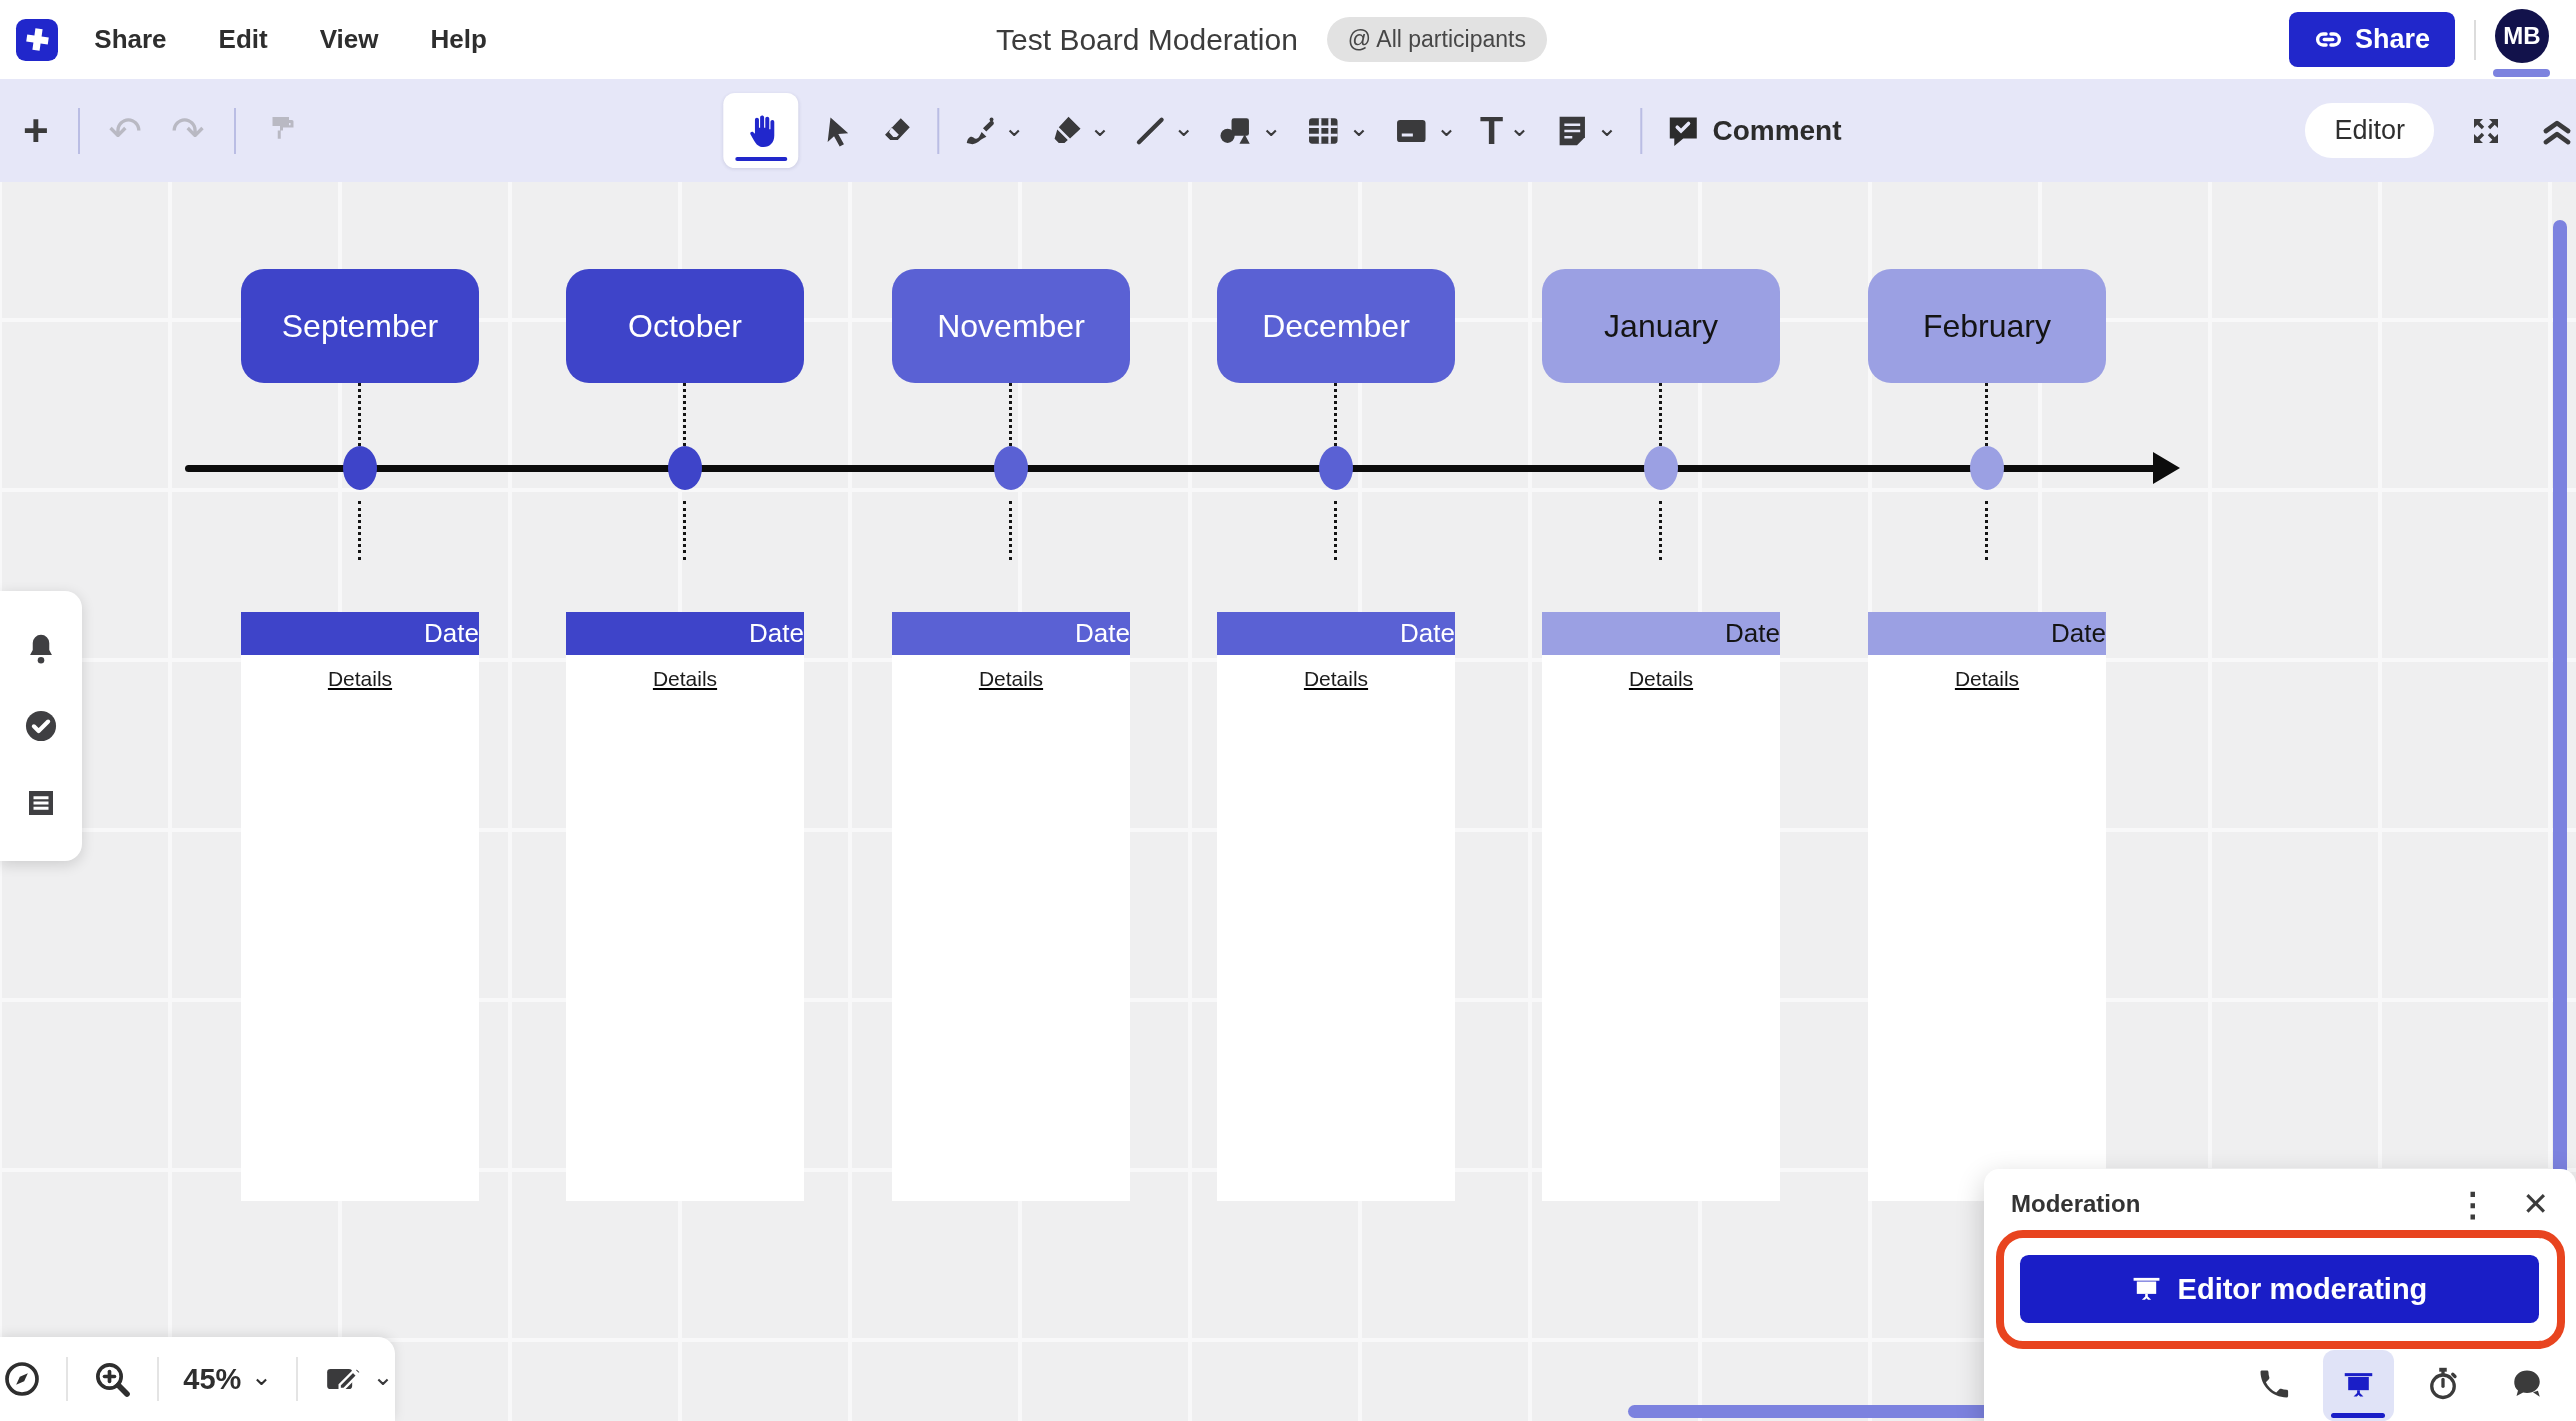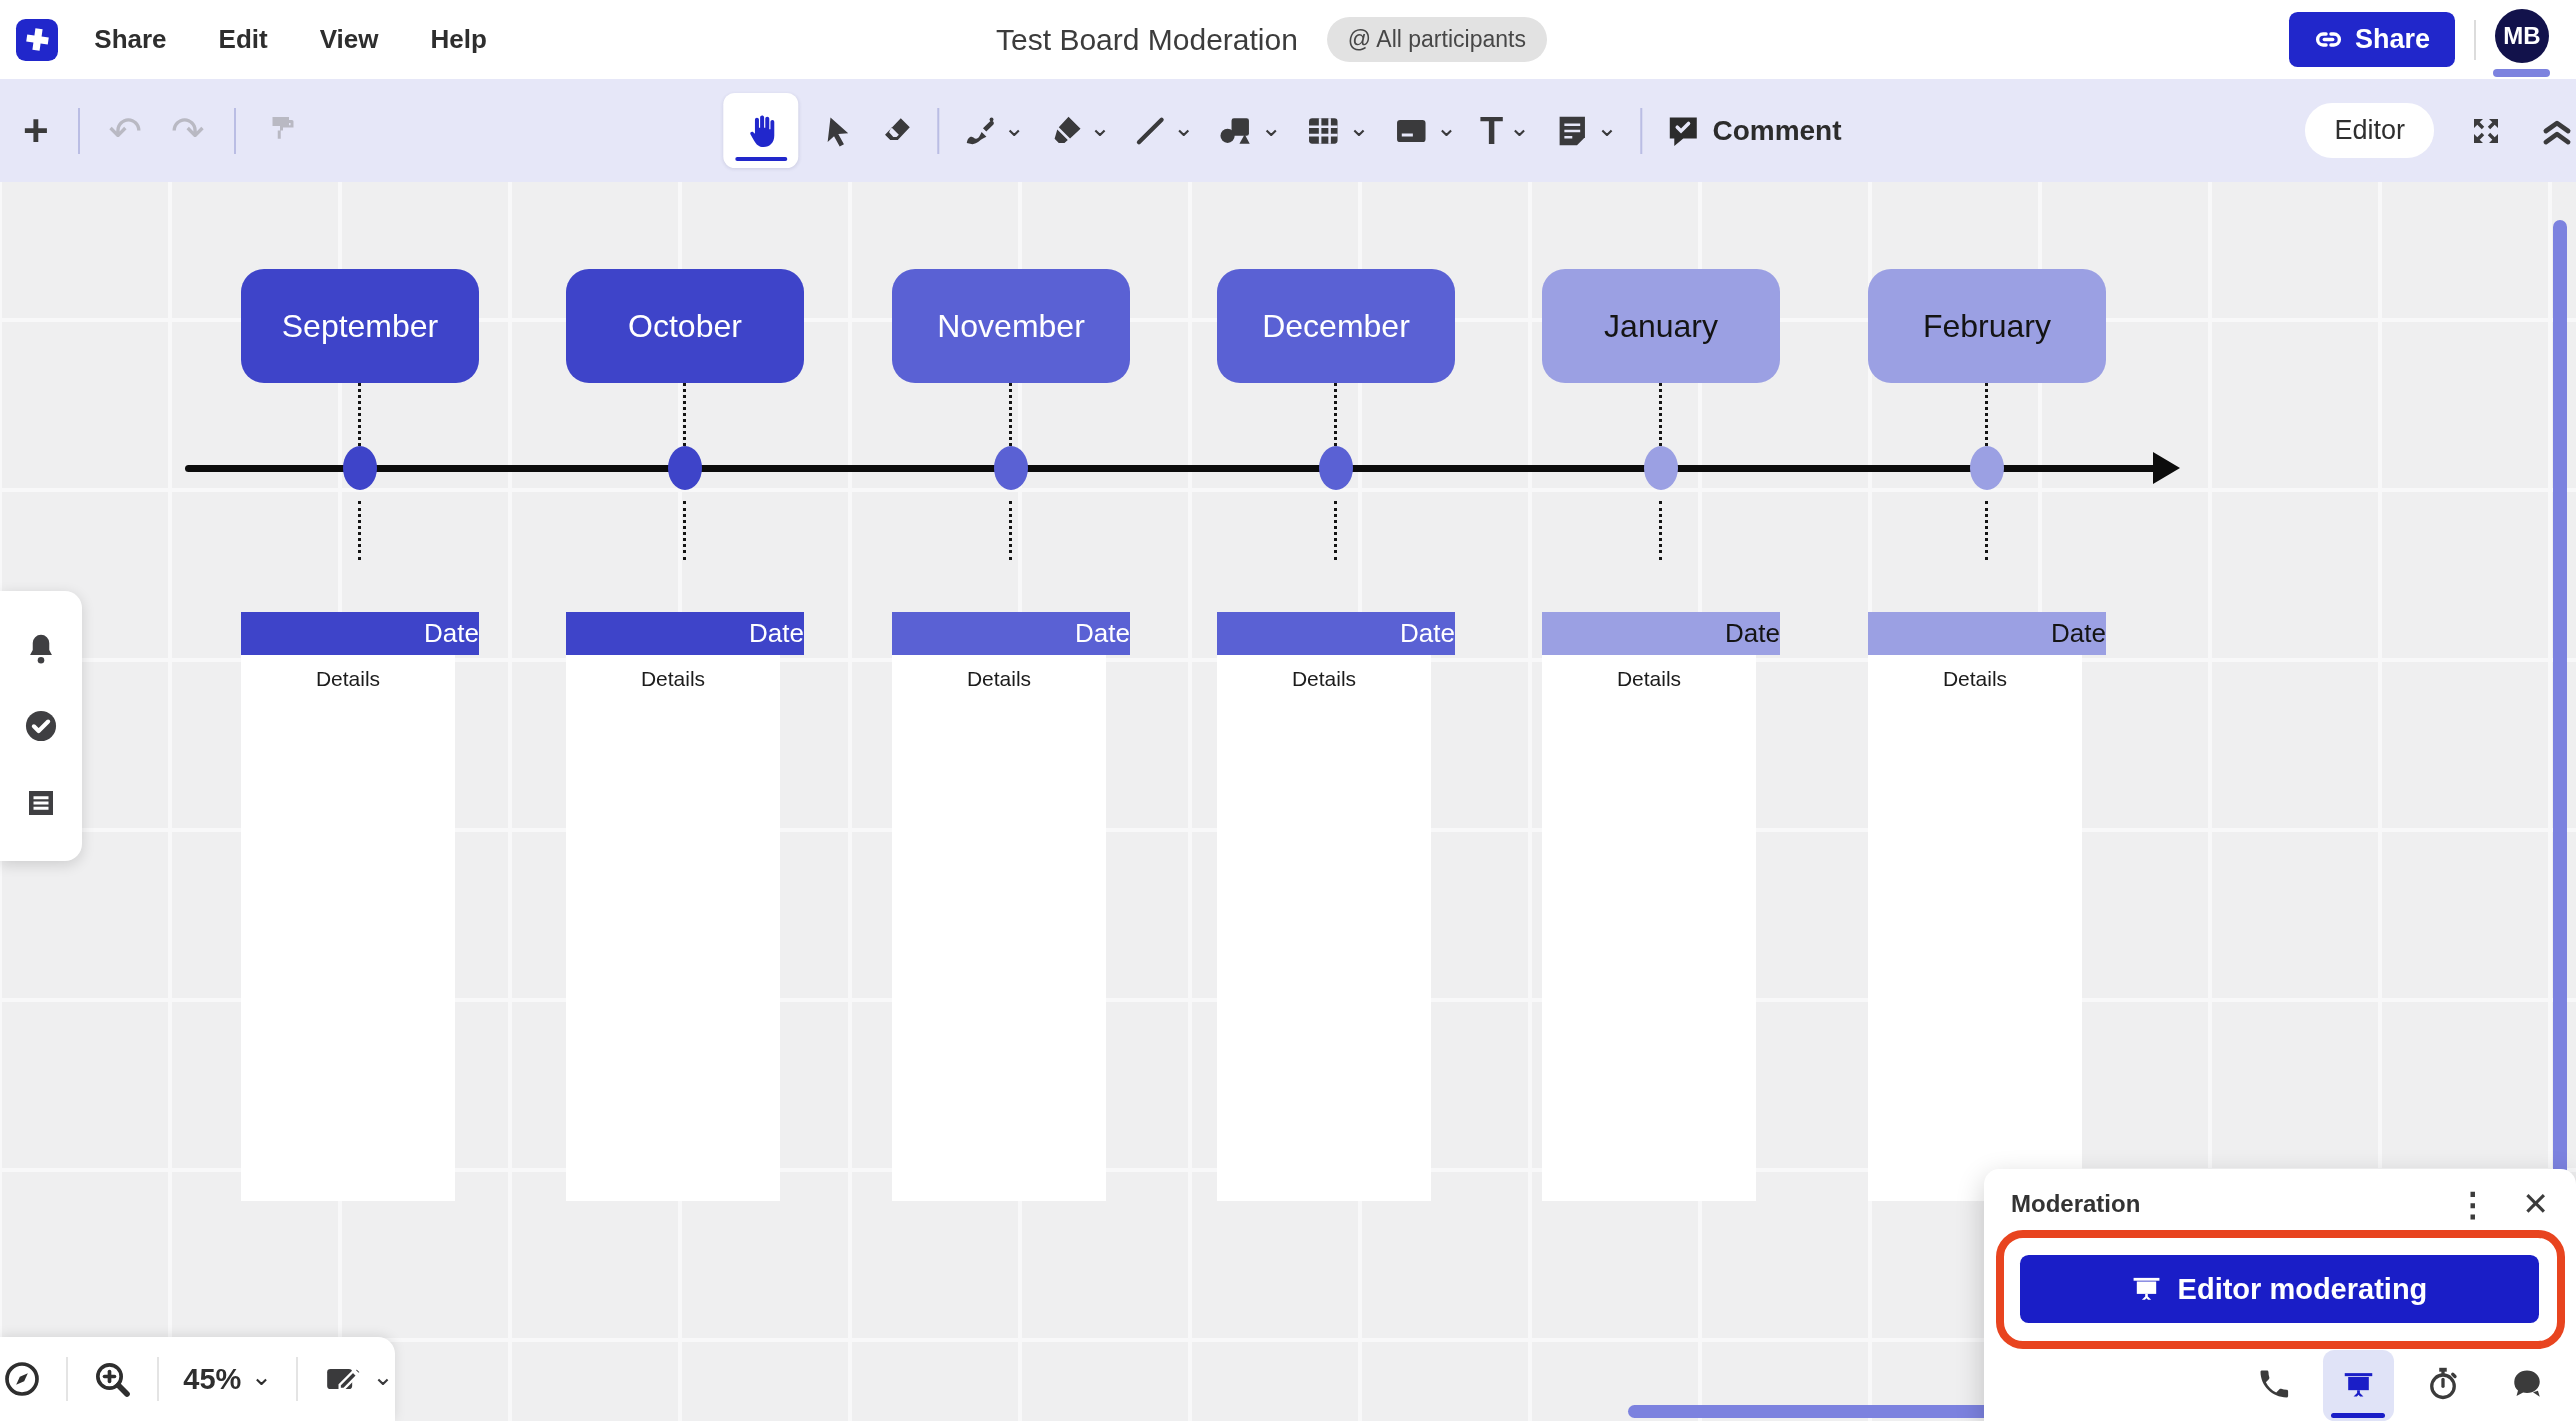--- a/index.html
+++ b/index.html
@@ -48,21 +48,21 @@
 
   .col { position:absolute; top:87px; width:238px; }
   .month-card { position:relative; height:114px; border-radius:23px; display:flex; align-items:center; justify-content:center; cursor:pointer; }
   .month-label { font-size:32px; }
   .dotted { position:absolute; left:50%; width:0; border-left:3.8px dotted #141414; margin-left:-1.9px; }
   .dot-top { top:114px; height:63px; }
   .dot-bottom { top:232px; height:59px; }
   .node { position:absolute; left:50%; top:177px; width:34px; height:44px; margin-left:-17px; border-radius:50%; }
   .date-bar { position:absolute; top:343px; left:0; width:238px; height:43px; display:flex; align-items:center; justify-content:flex-end; cursor:pointer; }
   .date-label { font-size:26px; }
-  .col-body { position:absolute; top:386px; left:0; width:214px; height:546px; background:#ffffff; display:flex; justify-content:center; padding-top:11.5px; cursor:pointer; }
+  .col-body { position:absolute; top:386px; left:0; width:238px; height:546px; background:#ffffff; display:flex; justify-content:center; padding-top:11.5px; cursor:pointer;text-decoration:underline; }
   .details-label { font-size:21px; color:#1c1c1c; }
 
   
   .side-panel { position:absolute; left:0; top:409px; width:82px; height:270px; background:#fff; border-radius:0 17px 17px 0; box-shadow:0 3.8px 13.4px rgba(0,0,0,.14); display:flex; flex-direction:column; align-items:center; justify-content:space-evenly; }
   .side-panel .icon-btn { color:#3f3f42; }
 
   
   .zoombar { position:absolute; left:0; bottom:0; width:395px; height:84px; background:#fff; border-radius:0 17px 0 0; box-shadow:0 -1.9px 11.5px rgba(0,0,0,.10); display:flex; align-items:center; justify-content:space-evenly;gap:23px; }
   .zb-divider { width:1.9px; height:44px; background:#e4e4e4; }
   .zoom-level { display:flex; align-items:center; gap:9.6px; cursor:pointer; }

